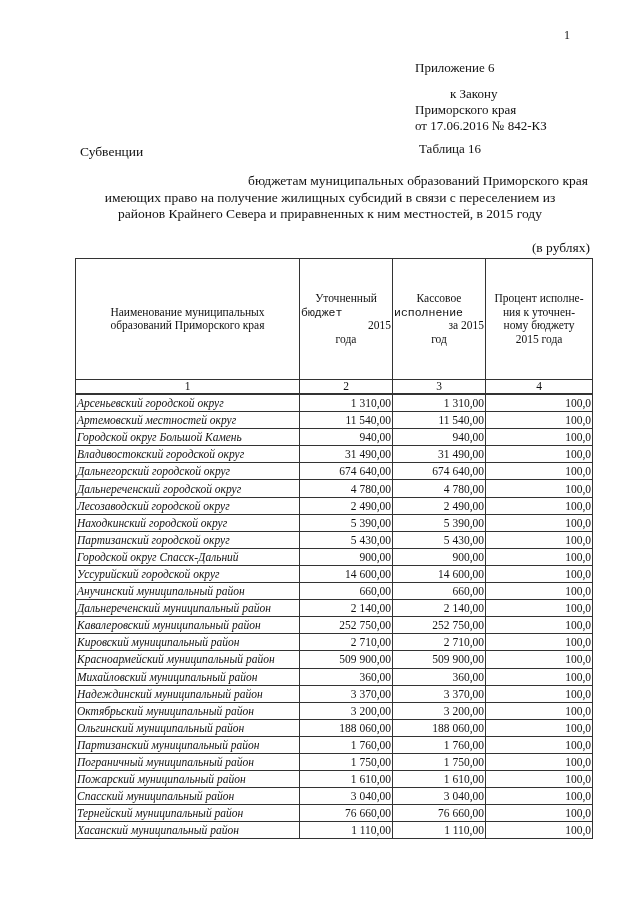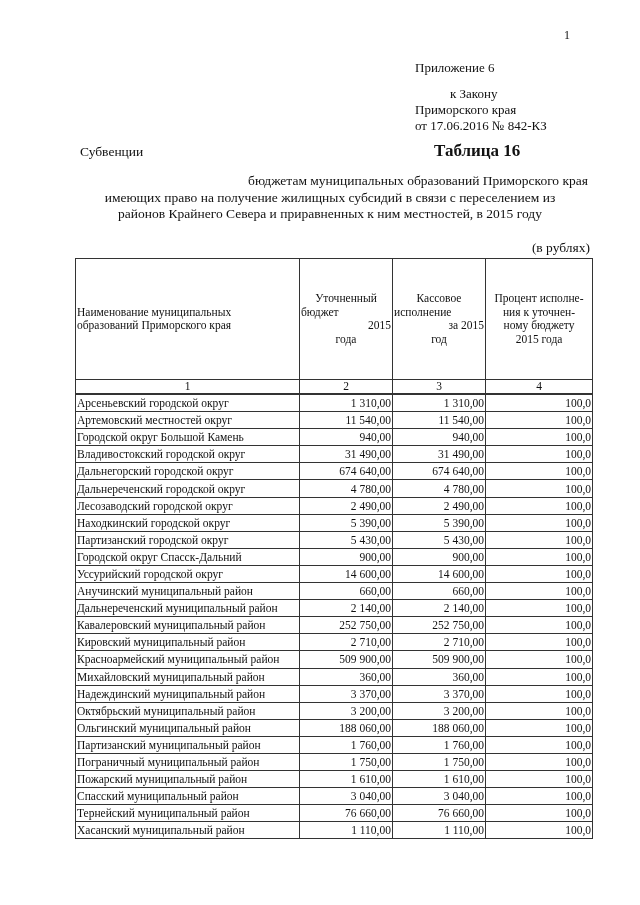--- a/index.html
+++ b/index.html
@@ -5,21 +5,21 @@
   html, body { margin: 0; padding: 0; background: #ffffff; }
   body {
     width: 640px; height: 905px; position: relative; overflow: hidden;
     font-family: "Liberation Serif", serif; color: #111;
   }
   .abs { position: absolute; }
   .page-num { left: 564px; top: 28px; font-size: 12px; }
   .appendix { left: 415px; top: 60px; font-size: 13px; line-height: 16px; }
   .law-block { left: 415px; top: 86px; font-size: 13px; line-height: 16px; }
   .law-block .l1 { padding-left: 35px; }
-  .table-no { left: 434px; top: 141px; font-size: 17px; font-weight: bold; }
+  .table-no { left: 419px; top: 141px; font-size: 13px; }
   .subv { left: 80px; top: 144px; font-size: 13.5px; }
   .title-block {
     left: 70px; top: 173px; width: 520px; font-size: 13.5px; line-height: 16.5px;
     text-align: center;
   }
   .title-block .t1 { text-align: right; padding-right: 2px; }
   .units { right: 50px; top: 240px; font-size: 13.5px; }
 
   table.data {
     position: absolute; left: 75px; top: 258px;
@@ -30,25 +30,25 @@
   table.data td, table.data th {
     border: 1px solid #333;
     padding: 0 1px;
     font-weight: normal;
     overflow: hidden; white-space: nowrap;
   }
   table.data thead tr.hdr th { height: 120px; vertical-align: middle; white-space: normal; line-height: 13.5px; }
   table.data thead tr.nums th { height: 13px; text-align: center; line-height: 13px; }
   table.data tbody td { height: 16.1px; line-height: 16px; }
   table.data tbody td.num { text-align: right; }
-  table.data tbody td.name { text-align: left; padding-left: 1px; }
+  table.data tbody td.name { text-align: left; padding-left: 1px; font-style: italic; }
   table.data thead { border-bottom: 2px solid #333; }
-  .h1 { text-align: left; }
+  .h1 { text-align: center; }
   .h2, .h3 { text-align: center; margin-left: 45px; }
-  .h2 .a, .h3 .a { display: block; text-align: left; }
+  .h2 .a, .h3 .a { display: block; text-align: left; font-family: Liberation Mono, monospace; }
   .h2 .b, .h3 .b { display: block; text-align: right; }
   .h2 .c, .h3 .c { display: block; text-align: center; }
   .h2 .top { display: block; text-align: center; }
   .h4 { text-align: center; }
   col.c1 { width: 224px; } col.c2 { width: 93px; } col.c3 { width: 93px; } col.c4 { width: 107px; }
 </style>
 </head>
 <body>
 
 <div class="abs page-num">1</div>

